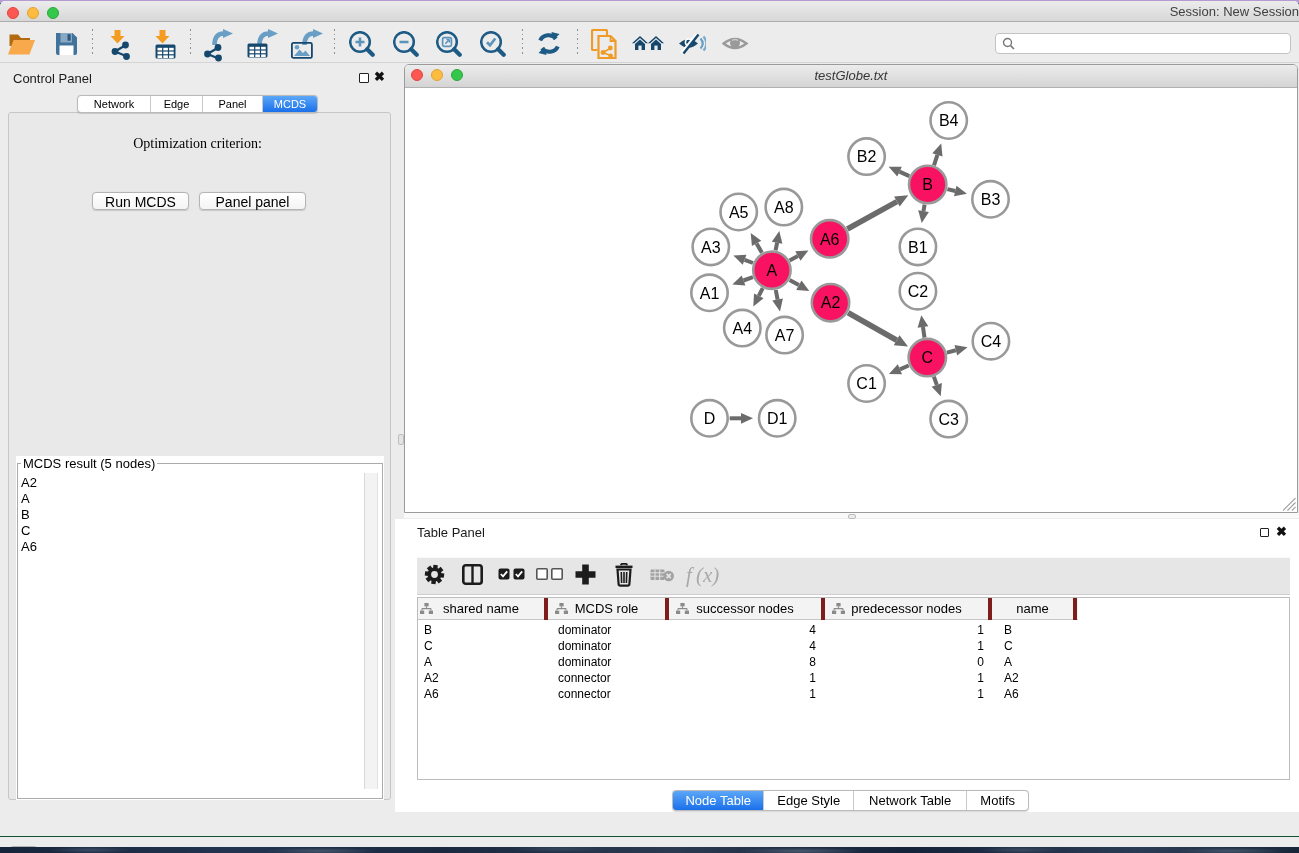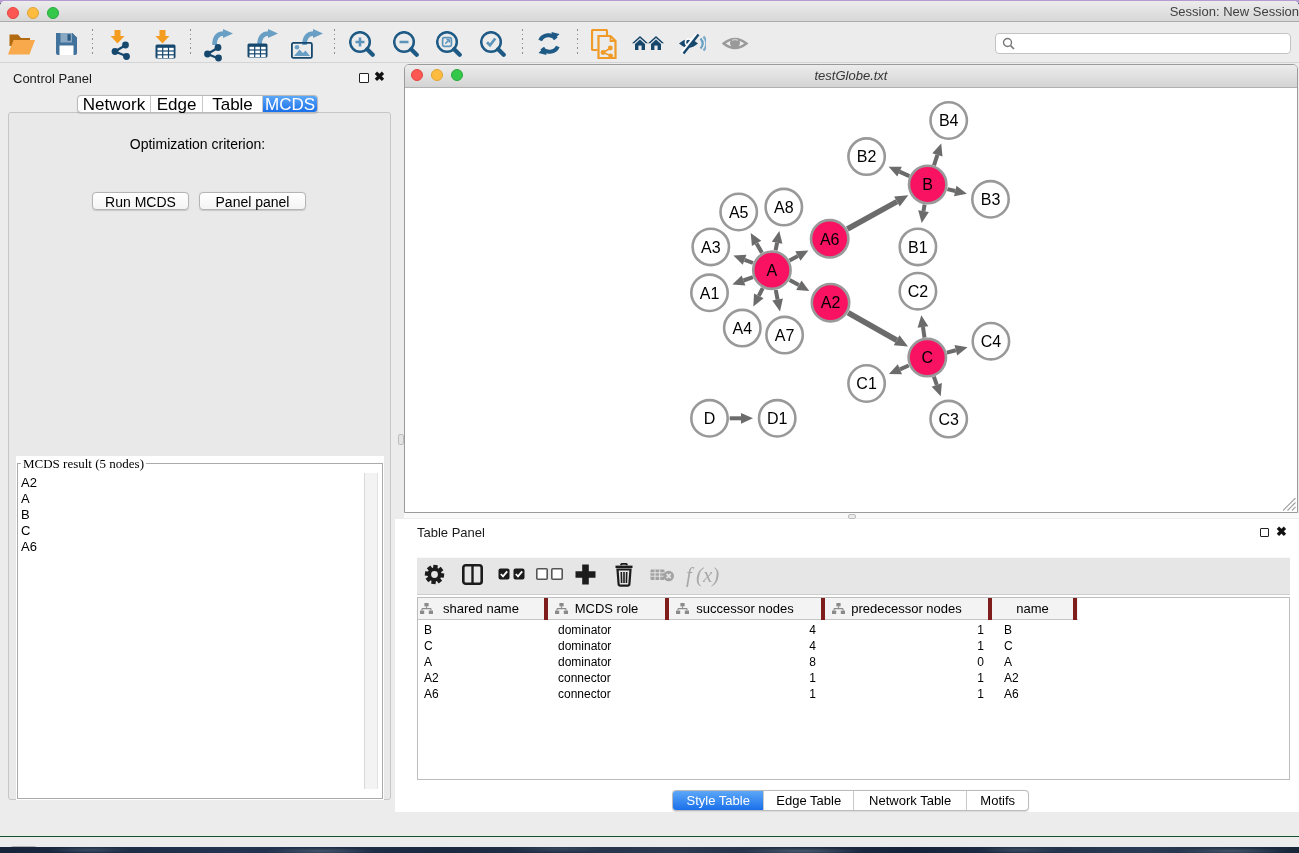--- a/index.html
+++ b/index.html
@@ -28,40 +28,40 @@
 #searchbox { position:absolute; left:995px; top:10px; width:296px; height:21px; background:#fff;
   border:1px solid #c3c3c3; border-radius:4px; }
 
 #leftpanel { position:absolute; left:0; top:62px; width:395px; height:750px; background:#ececec; }
 #cp-title { position:absolute; left:13px; top:8px; font-size:13px; color:#1a1a1a; }
 #cp-float { position:absolute; left:359px; top:10px; width:10px; height:10px; border:1.5px solid #222; border-radius:1px; background:#fff; }
 #cp-close { position:absolute; left:374px; top:6px; font-size:13px; font-weight:bold; color:#111; }
 #tabpanel { position:absolute; left:8px; top:49px; width:383px; height:688px; background:#e9e9e9;
   border:1px solid #c6c6c6; border-radius:3px; }
 #tabs { position:absolute; left:77px; top:32px; width:241px; height:18px; display:flex;
-  border:1px solid #b9b9b9; border-radius:4px; background:#fff; font-size:17px; line-height:17px;
+  border:1px solid #b9b9b9; border-radius:4px; background:#fff; font-size:11px; line-height:17px;
   text-align:center; box-shadow:0 0.5px 1px rgba(0,0,0,.15); }
 #tabs .tab { border-right:1px solid #c9c9c9; color:#000; }
 #tabs .tab:last-child { border-right:none; }
 #tabs .sel { background:linear-gradient(#5ca7f8,#1a70ea); color:#fff; border-radius:0 3px 3px 0; }
-#optlabel { position:absolute; left:0; top:73px; width:395px; text-align:center; font-size:14px; color:#000; }
+#optlabel { position:absolute; left:0; top:73px; width:395px; text-align:center; font-size:14px; color:#000;font-family:Liberation Serif, serif; }
 #combo { position:absolute; left:43px; top:95px; width:310px; height:19.5px; background:#fff;
   border:1px solid #b2b2b2; border-radius:4px; font-size:14px; line-height:19px; color:#000;
   padding-left:13px; box-shadow:0 0.5px 1px rgba(0,0,0,.12); }
 #combo .stepper { position:absolute; right:-1px; top:-1px; width:17px; height:20px;
   background:linear-gradient(#6eb3f9,#1c72ea); border-radius:0 4px 4px 0; }
 .btn { position:absolute; height:18px; background:linear-gradient(#ffffff,#f4f4f4); border:1px solid #b4b4b4;
   border-radius:4px; font-size:14px; line-height:18px; text-align:center; color:#000;
   box-shadow:0 0.5px 1px rgba(0,0,0,.15); }
 #btn-run { left:92px; top:129px; width:97px; }
 #btn-close { left:199px; top:129px; width:107px; }
 
 #mcds-white { position:absolute; left:16px; top:393px; width:368px; height:344px; background:#fff; }
 #mcds-border { position:absolute; left:17px; top:400px; width:366px; height:336px; border:1px solid #ababab; }
-#mcds-legend { position:absolute; left:21px; top:393px; background:#fff; padding:0 2px; font-size:13px; color:#000;font-family:Liberation Serif, serif; }
+#mcds-legend { position:absolute; left:21px; top:393px; background:#fff; padding:0 2px; font-size:13px; color:#000; }
 #mcds-scroll { position:absolute; left:363.5px; top:410px; width:14px; height:316px; background:#f3f3f3; border-left:1px solid #d8d8d8; border-right:1px solid #e3e3e3; }
 #mcds-list { position:absolute; left:21px; top:412px; font-size:13px; line-height:16px; color:#000; }
 
 #statusbar { position:absolute; left:0; top:811px; width:1299px; height:34px; background:#ececec; border-top:1px solid #14532d;margin-top:24px; }
 #listbtn { position:absolute; left:9px; top:9px; width:29px; height:23px; background:linear-gradient(#fff,#f2f2f2);
   border:1px solid #b2b2b2; border-radius:4px; }
 #membtn { position:absolute; left:1216px; top:10px; width:77px; height:21px; background:linear-gradient(#fff,#f3f3f3);
   border:1px solid #b2b2b2; border-radius:4px; font-size:11.5px; line-height:19px; color:#000; text-align:right; padding-right:10px; }
 #membtn .dot { position:absolute; left:9px; top:5px; width:10px; height:10px; border-radius:50%; background:#1fb141; border:0.5px solid #148f30; }
 
@@ -273,21 +273,21 @@
       </div>
   </div>
   <div id="leftpanel">
     <div id="cp-title">Control Panel</div>
     <div id="cp-float"></div>
     <div id="cp-close">✖</div>
     <div id="tabpanel"></div>
     <div id="tabs">
       <div class="tab" style="width:73px">Network</div>
       <div class="tab" style="width:52px">Edge</div>
-      <div class="tab" style="width:60px">Table</div>
+      <div class="tab" style="width:60px">Panel</div>
       <div class="tab sel" style="width:54px">MCDS</div>
     </div>
     <div id="optlabel">Optimization criterion:</div>
     <div class="btn" id="btn-run">Run MCDS</div>
     <div class="btn" id="btn-close">Panel panel</div>
     <div id="mcds-white"></div>
     <div id="mcds-border"></div>
     <div id="mcds-legend">MCDS result (5 nodes)</div>
     <div id="mcds-scroll"></div>
     <div id="mcds-list">A2<br>A<br>B<br>C<br>A6</div>
@@ -515,22 +515,22 @@
         <div class="trow" style="top:64px">
             <span style="left:6px">A6</span>
             <span style="left:140px">connector</span>
             <span style="left:384px;width:14px;text-align:right">1</span>
             <span style="left:550px;width:16px;text-align:right">1</span>
             <span style="left:586px">A6</span>
           </div>
       </div>
     </div>
     <div id="bottabs">
-      <div class="tab sel" style="width:92px">Style Table</div>
-      <div class="tab" style="width:90px">Edge Table</div>
+      <div class="tab sel" style="width:92px">Node Table</div>
+      <div class="tab" style="width:90px">Edge Style</div>
       <div class="tab" style="width:114px">Network Table</div>
       <div class="tab" style="width:61px">Motifs</div>
     </div>
   </div>
   <div id="statusbar">
     <div id="listbtn">
         <svg width="19" height="15" style="position:absolute;left:5px;top:3px" viewBox="0 0 19 15">
           <g fill="#2e2e2e">
             <rect x="1" y="1.2" width="2.6" height="2.6"></rect>
             <rect x="1" y="6.2" width="2.6" height="2.6"></rect>

